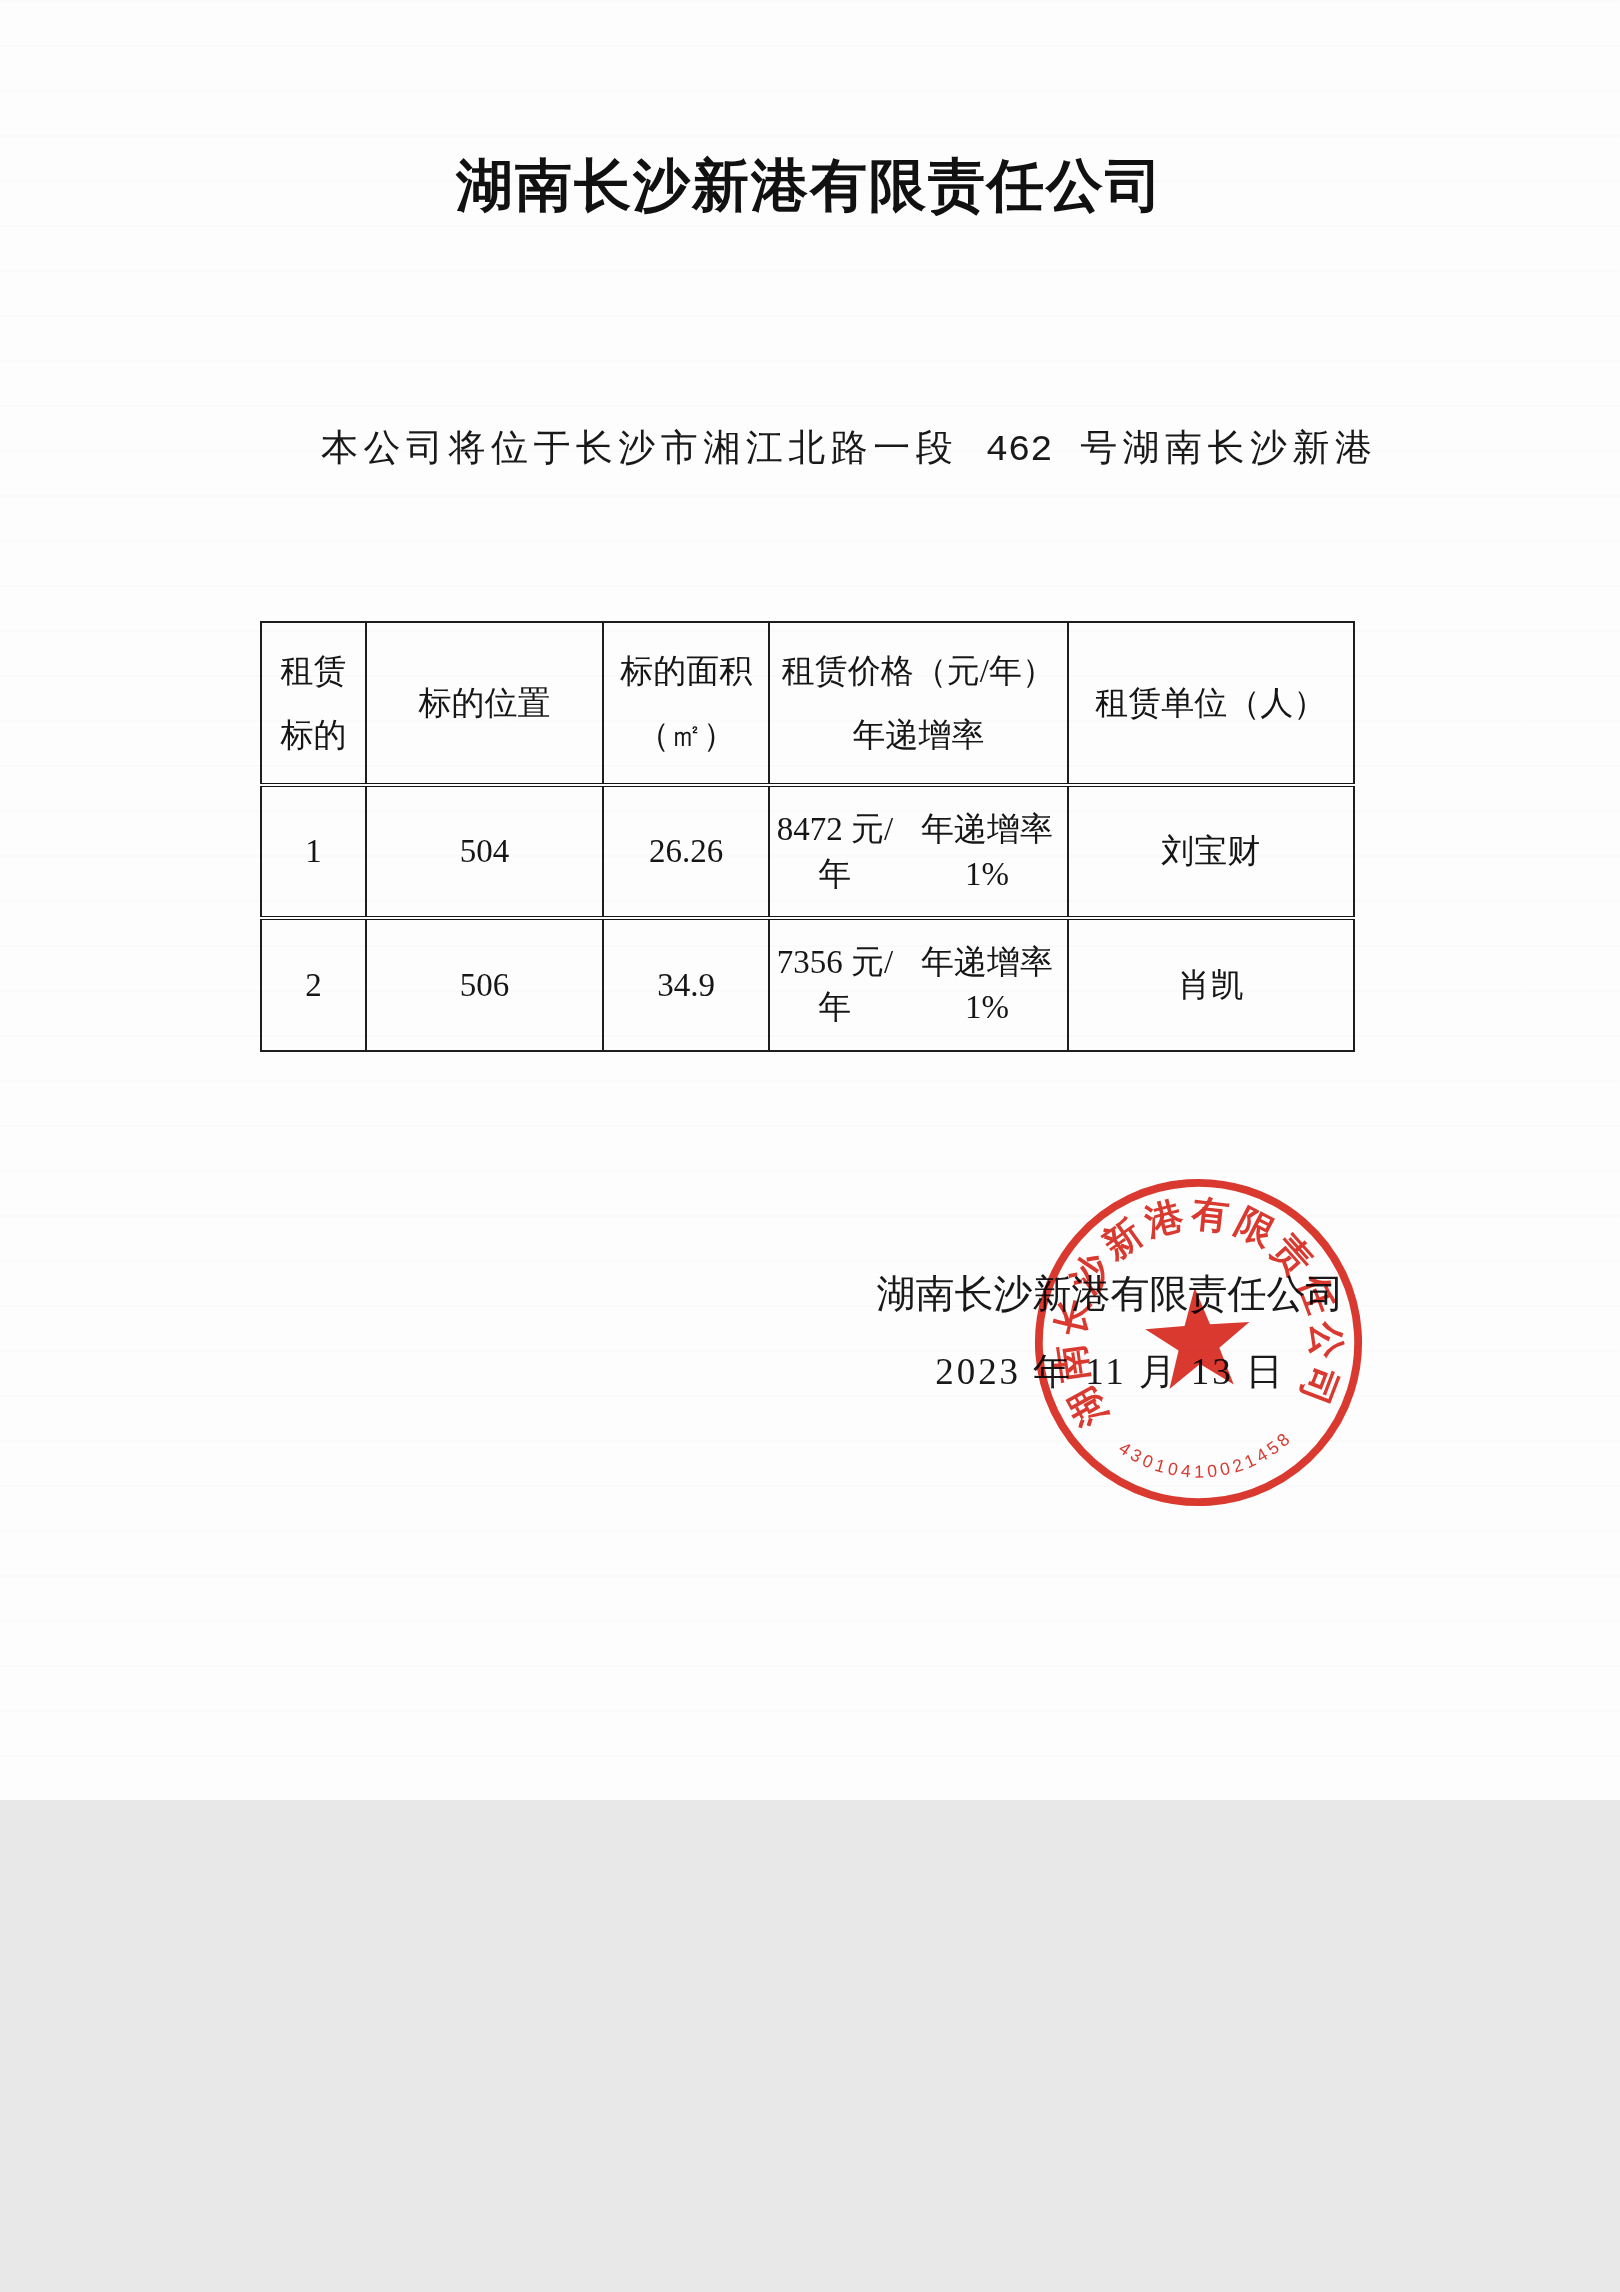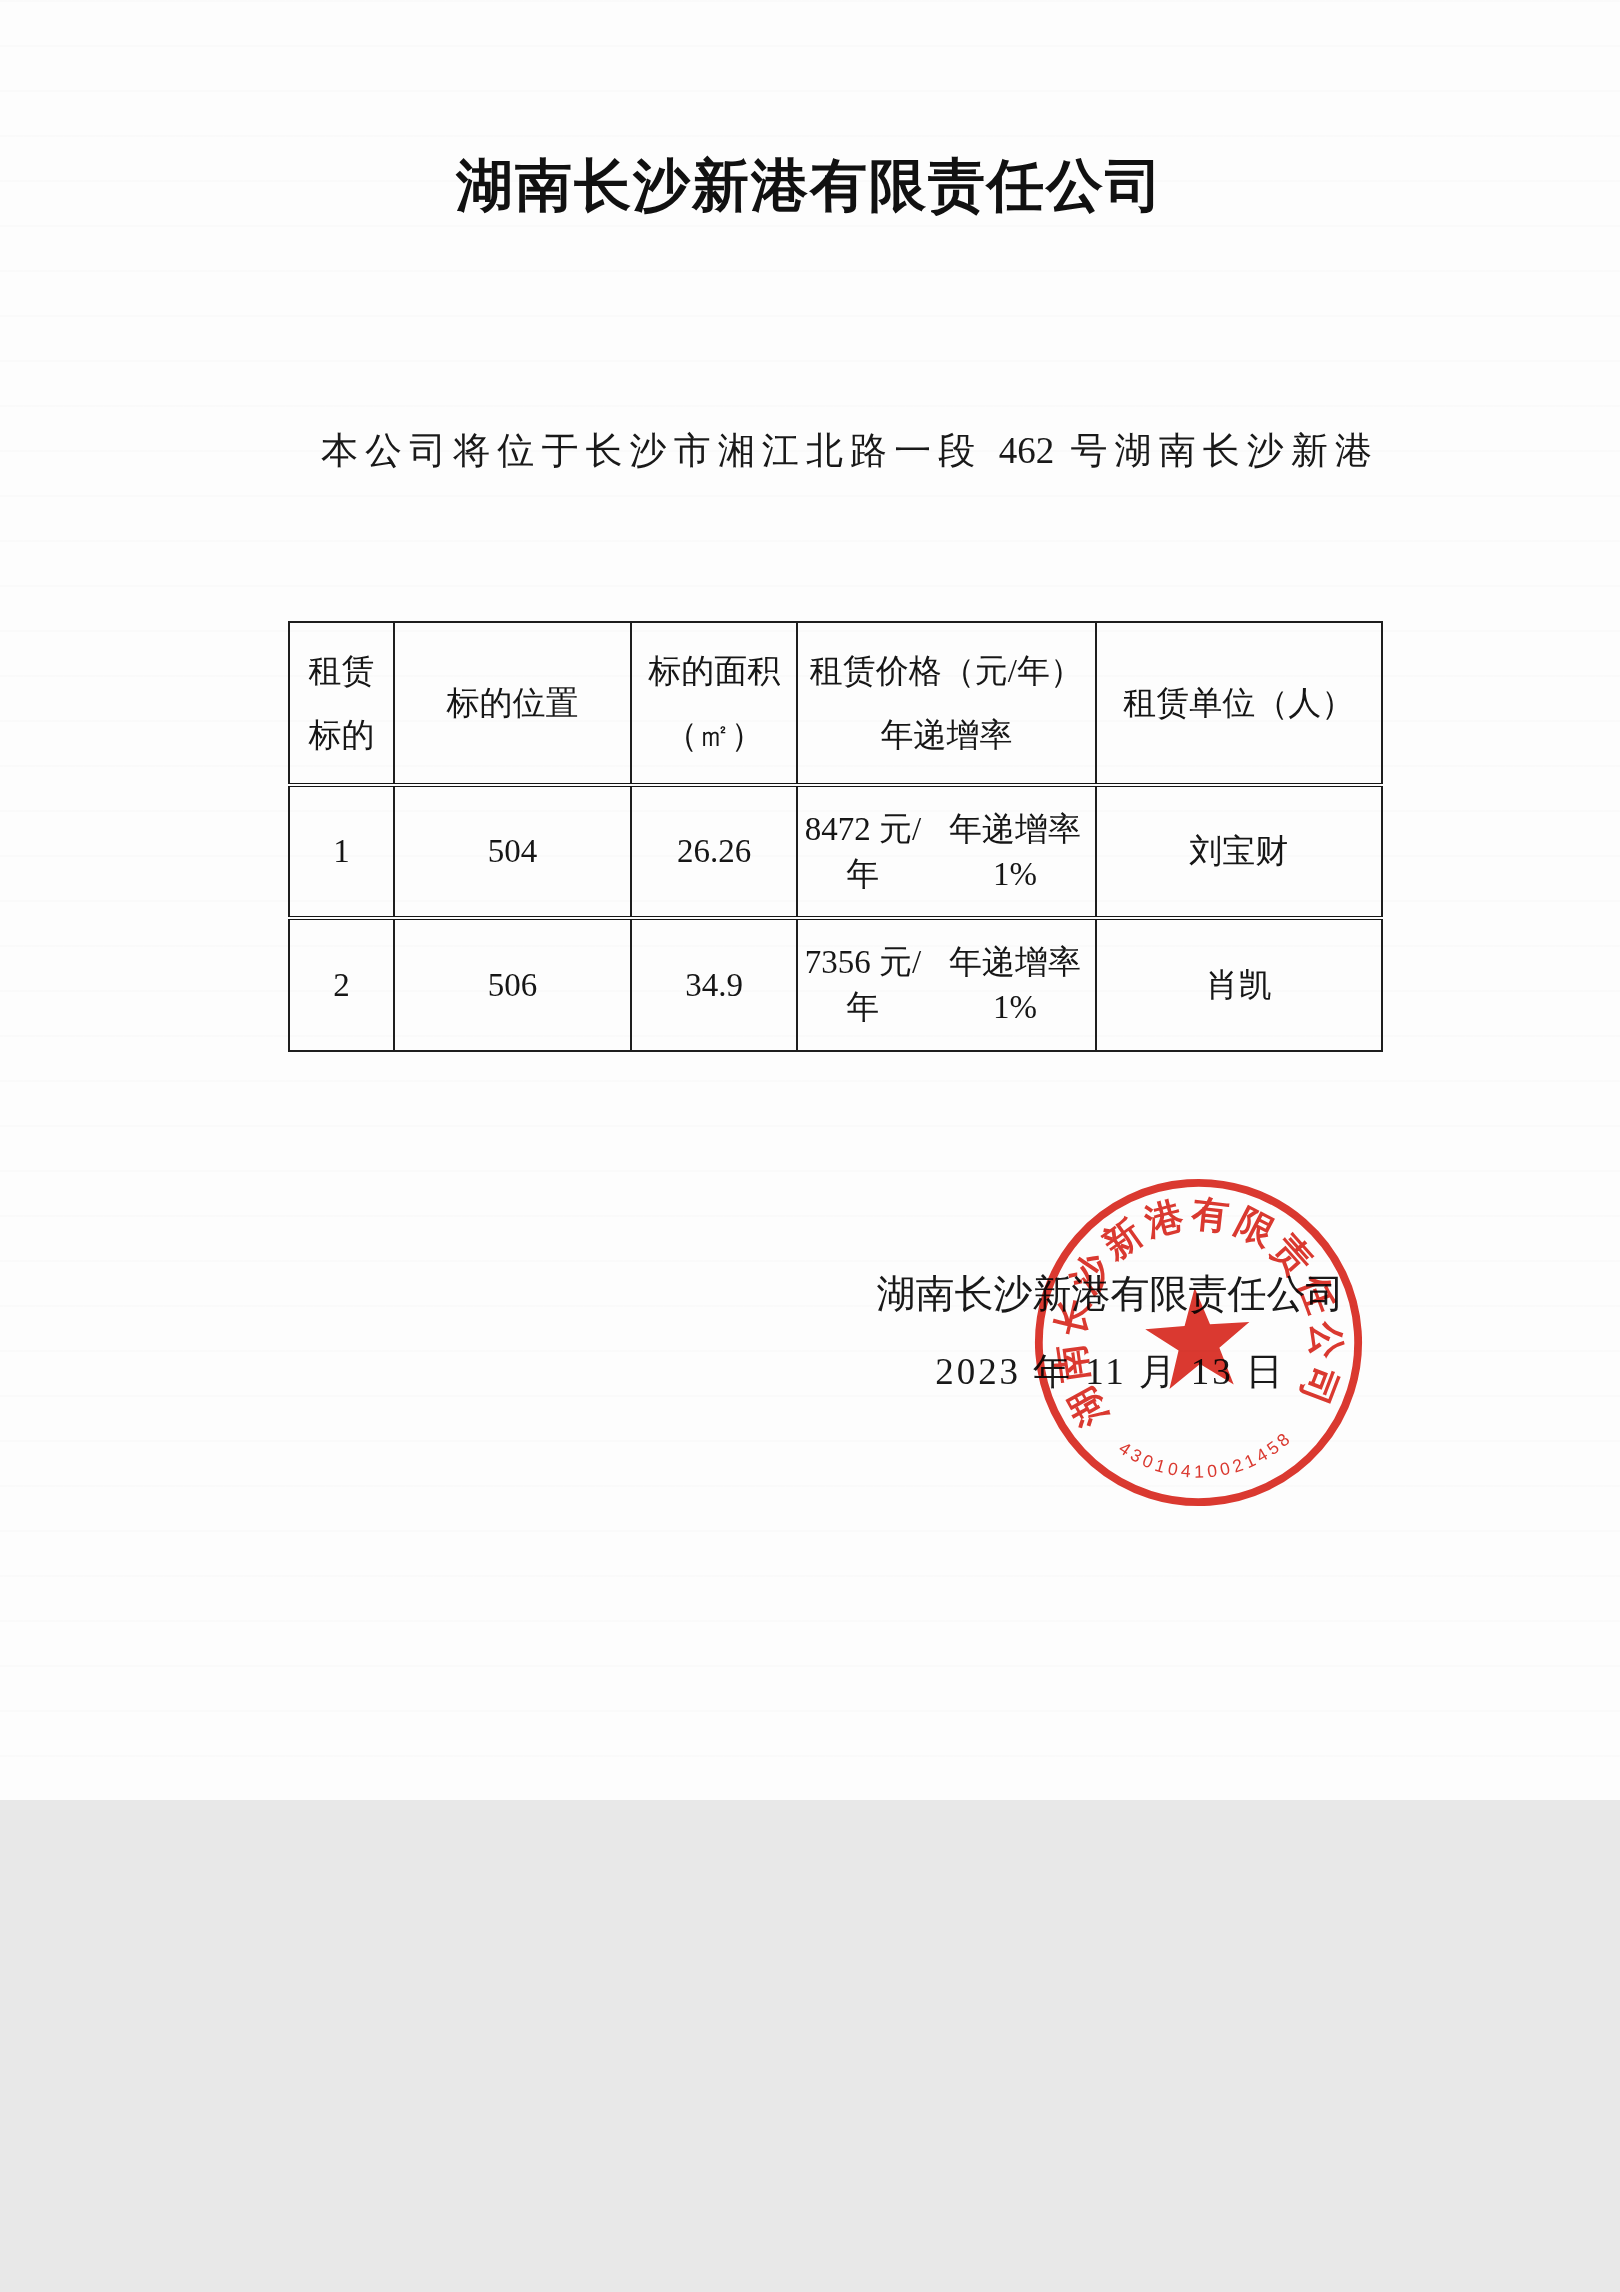--- a/index.html
+++ b/index.html
@@ -30,21 +30,21 @@
   }
 
   
   .body-text{
     position:absolute; top:416px; left:247px; width:1125px;
     font-size:37px; line-height:69px;
     color:#191919;
   }
   .pline{white-space:nowrap;}
   .pline.just{text-align:justify; text-align-last:justify; white-space:normal; height:69px; overflow:hidden;}
-  .pline.indent{text-indent:74px;}
+  .pline.indent{text-indent:74px;font-family:Liberation Mono, monospace;}
 
   
   .rent-table{
     position:absolute; top:621px; left:260px;
     width:1095px;
     border-collapse:collapse;
     table-layout:fixed;
     font-size:33px;
     color:#161616;
   }
@@ -55,21 +55,21 @@
   .rent-table col.c5{width:26.2%;}
   .rent-table th,.rent-table td{
     border:2px solid #1e1e1e;
     font-weight:normal;
     text-align:center;
     vertical-align:middle;
     padding:0;
   }
   .rent-table thead tr{height:163px;}
   .rent-table tbody tr{height:133px;}
-  .rent-table{border:2.9px solid #151515;margin-left:28px;}
+  .rent-table{border:2.9px solid #151515;}
   .rent-table thead th{border-bottom:4.9px double #151515;}
   .rent-table tbody tr:first-child td{border-bottom:4.9px double #151515;}
   .h-two{display:flex;flex-direction:column;justify-content:space-evenly;height:147px;}
   .h-one{display:flex;align-items:center;justify-content:center;height:147px;}
   .cell-two{display:flex;flex-direction:row;justify-content:center;gap:7.8px;line-height:45px;}
 
   
   .signature{
     position:absolute; top:1267px; left:846px; width:529px;
     text-align:center;

